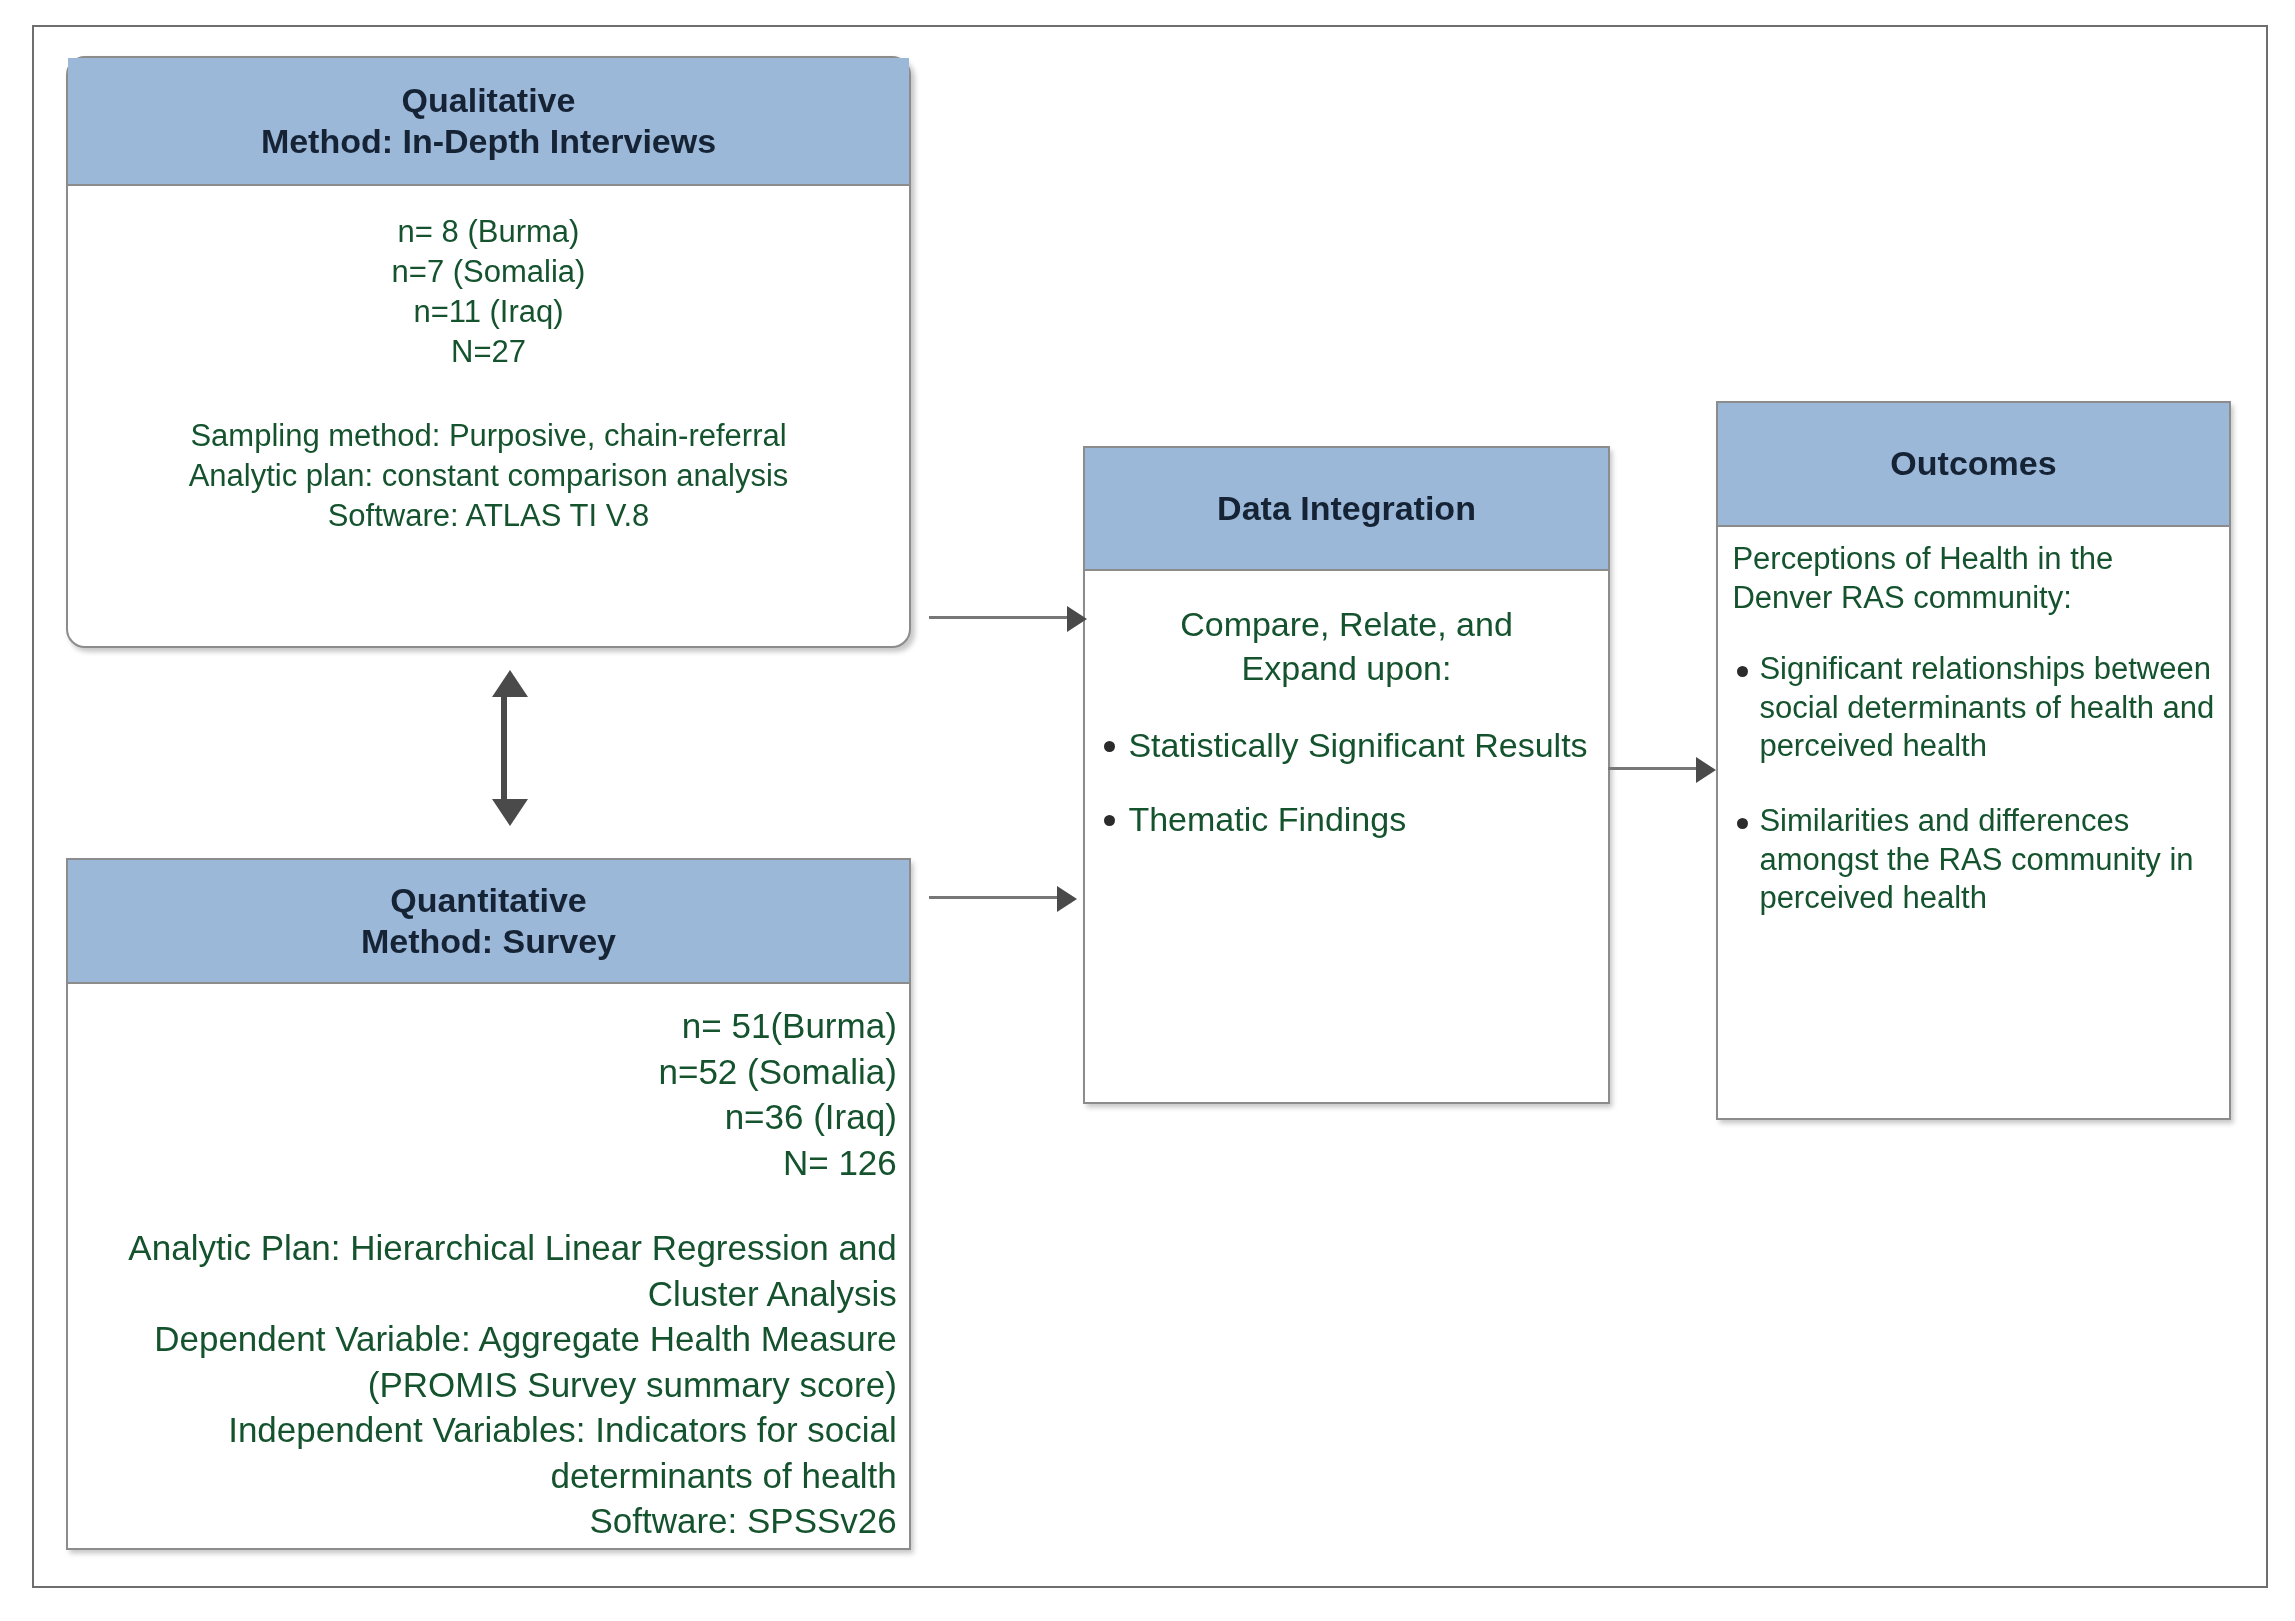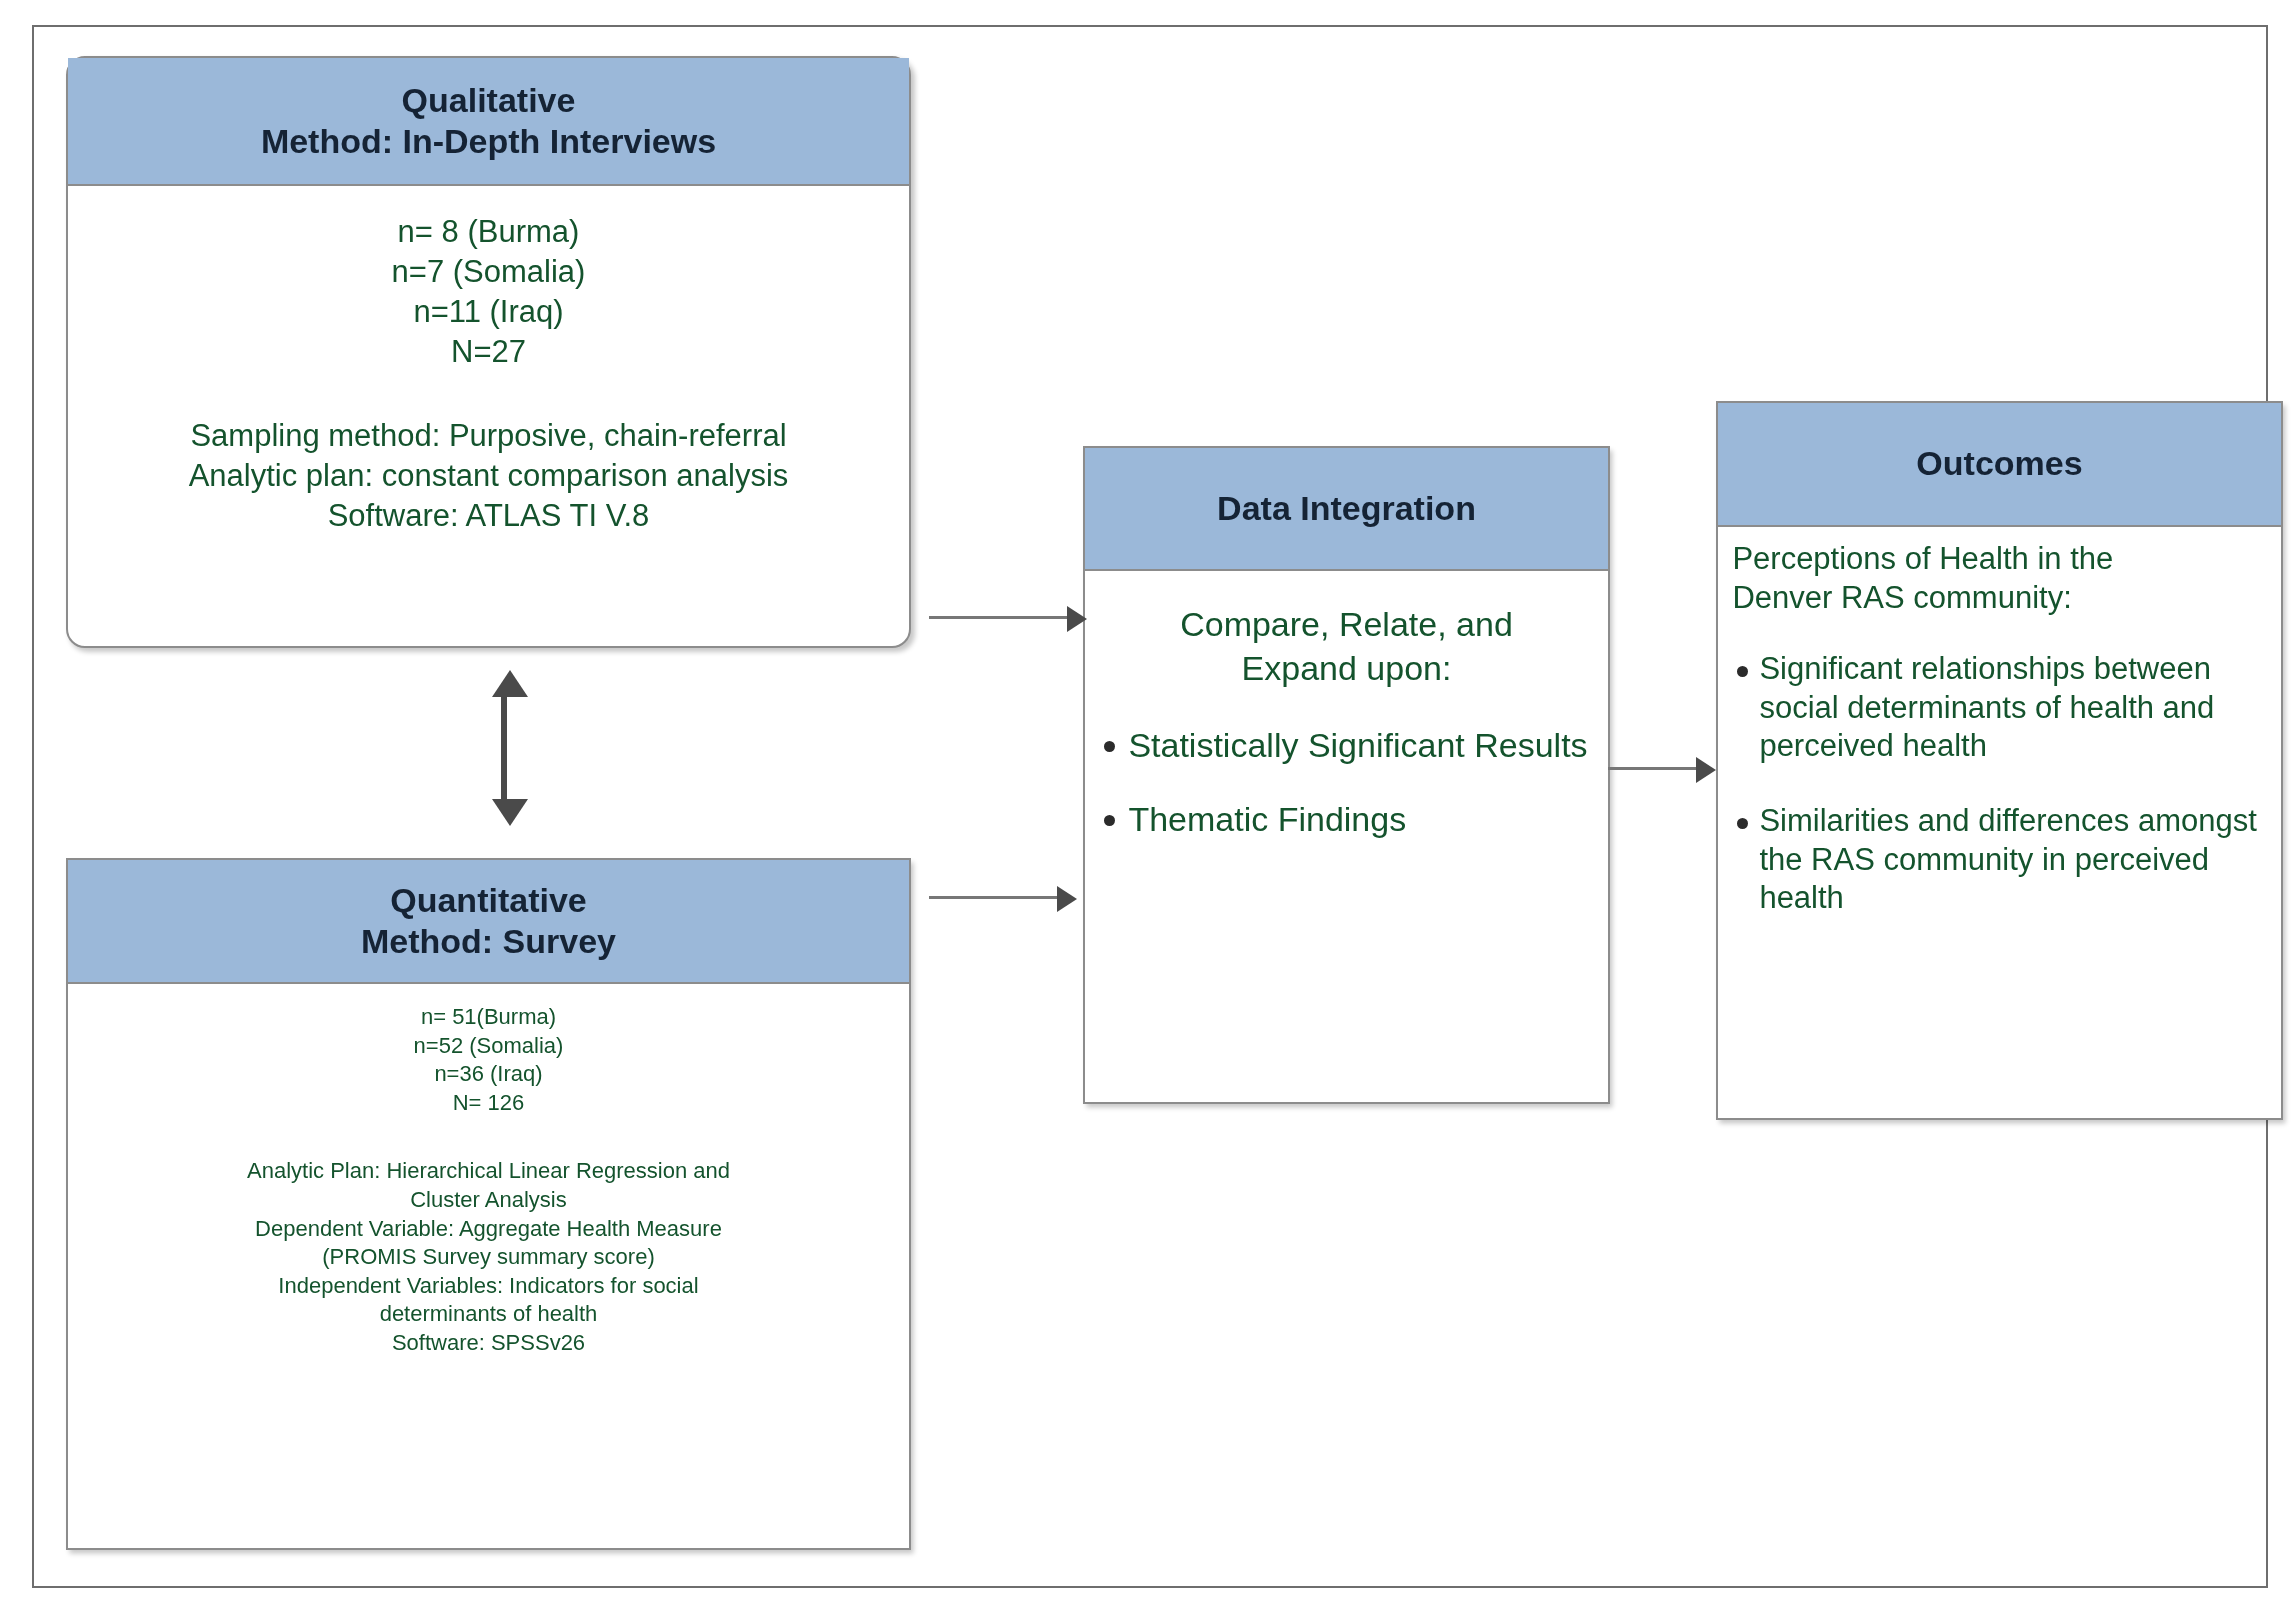--- a/index.html
+++ b/index.html
@@ -83,22 +83,22 @@
     left: 66px;  top: 858px;
     width: 845px; height: 692px;
   }
   #node-quantitative .node-header {
     height: 124px;
     font-size: 34px;
     padding: 0 10px;
   }
   #node-quantitative .node-body {
     padding: 19px 12.2px 0 12.2px;
-    font-size: 22px;
-    text-align: center;
+    font-size: 35px;
+    text-align: right;
     line-height: 1.30;
   }
 
   
   #node-integration {
     left: 1083px; top: 446px;
     width: 527px;  height: 658px;
   }
   #node-integration .node-header {
     height: 123px;
@@ -110,21 +110,21 @@
     line-height: 1.28;
   }
   #node-integration .intro {
     text-align: center;
     margin: 0 0 34px 0;
   }
 
   
   #node-outcomes {
     left: 1716px; top: 401px;
-    width: 567px;  height: 719px;
+    width: 515px;  height: 719px;
   }
   #node-outcomes .node-header {
     height: 124px;
     font-size: 34px;
   }
   #node-outcomes .node-body {
     padding: 13.3px 13.3px 0 14.4px;
     font-size: 31px;
     line-height: 1.24;
   }

